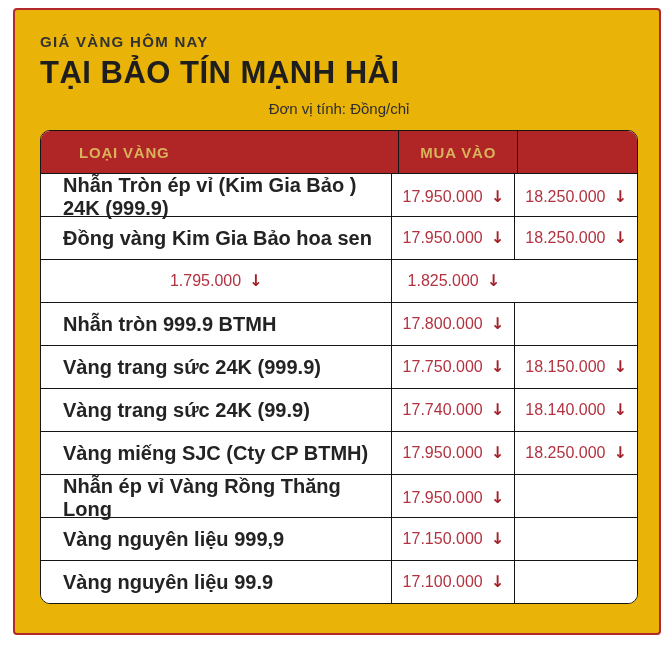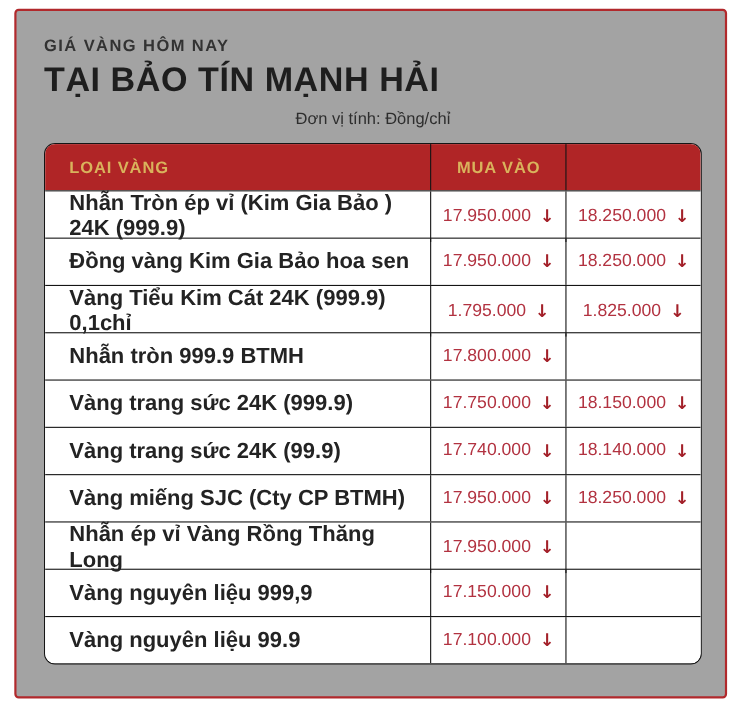--- a/index.html
+++ b/index.html
@@ -11,38 +11,38 @@
     --line-dark:#151515;
     --text-dark:#232323;
   }
   *{margin:0;padding:0;box-sizing:border-box;}
   html,body{width:670px;height:646px;background:#ffffff;overflow:hidden;}
   body{font-family:"Liberation Sans","DejaVu Sans",sans-serif;position:relative;}
 
   .card{
     position:absolute;left:13px;top:8px;width:648px;height:627px;
     border:2px solid var(--border-red);border-radius:4px;
-    padding:23px 21px 0 25px;background:#a3a3a3;
+    padding:23px 21px 0 25px;background:#eab308;
   }
   .kicker{
     font-size:15px;font-weight:600;letter-spacing:1.3px;color:#323232;
   }
   .title{
     font-size:31px;font-weight:600;letter-spacing:.5px;color:#1e1e1e;margin-top:5px;
   }
   .unit{
     font-size:15px;color:#2e2e2e;text-align:center;margin-top:9px;
   }
 
   .table-box{
     margin-top:13px;border:1.5px solid var(--line-dark);border-radius:10px;
     overflow:hidden;background:#fff;
   }
   .row{display:grid;grid-template-columns:355fr 124fr 123fr;}
-  .row.head{background:var(--header-red);height:42px;}
+  .row.head{background:var(--header-red);height:42px;padding-left:16px;}
   .row.body{height:43px;background:#fff;border-top:1px solid var(--line-dark);}
   .cell{display:flex;align-items:center;}
   .c1{padding-left:22px;border-right:1px solid var(--line-dark);}
   .c2{justify-content:center;border-right:1px solid var(--line-dark);}
   .c3{justify-content:center;}
   .hcell{color:var(--gold);font-weight:700;font-size:15px;letter-spacing:.8px;}
   .name{font-size:20px;font-weight:700;color:var(--text-dark);}
   .price{font-size:16px;font-weight:500;color:var(--price-red);}
   .price .arrow{
     margin-left:8px;font-weight:700;color:var(--arrow-red);
@@ -81,21 +81,20 @@
       <span class="num">17.950.000</span>
             <span class="arrow">↓</span>
     </div>
     <div class="cell c3 price">
       <span class="num">18.250.000</span>
             <span class="arrow">↓</span>
     </div>
   </div>
 
   <div class="row body">
-    <div class="cell c1 name">Vàng Tiểu Kim Cát 24K (999.9) 0,1chỉ</div>
     <div class="cell c2 price">
       <span class="num">1.795.000</span>
             <span class="arrow">↓</span>
     </div>
     <div class="cell c3 price">
       <span class="num">1.825.000</span>
             <span class="arrow">↓</span>
     </div>
   </div>
 

